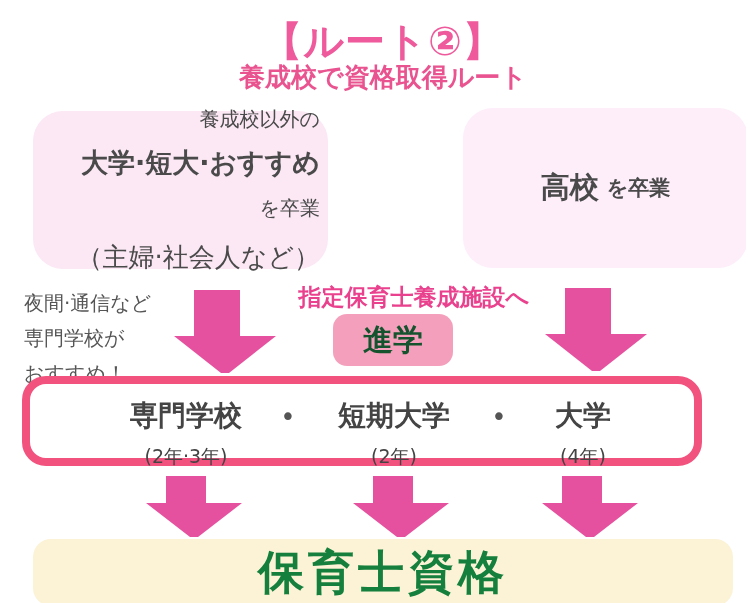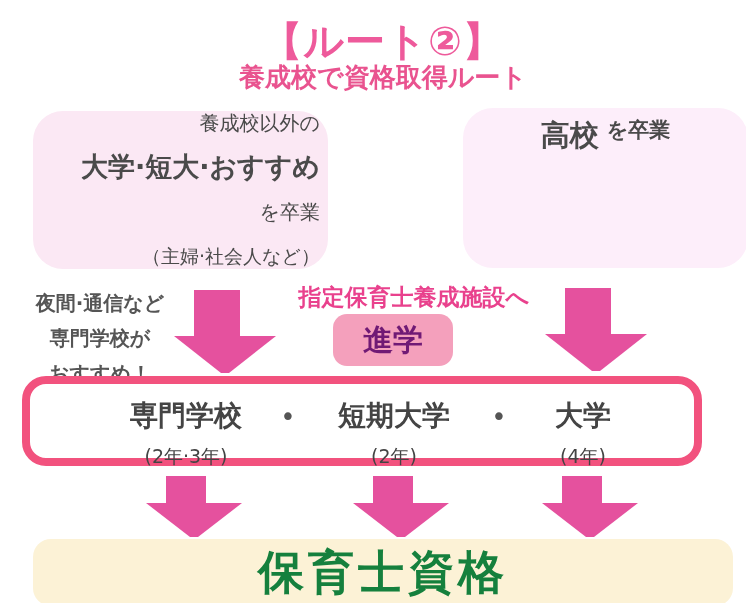--- a/index.html
+++ b/index.html
@@ -20,43 +20,43 @@
   
   .box-left {
     position:absolute; left:25px; top:95px; width:295px; height:158px;
     background:#fbe8f4; border-radius:30px;
     display:flex; flex-direction:column; align-items:flex-end; justify-content:center;
     color:#4a4a4a; text-align:center;margin-top:8px;
   }
   .box-left .l1 { font-size:20px; }
   .box-left .l2 { font-size:27px; font-weight:bold; margin-top:4px; }
   .box-left .l3 { font-size:20px; margin-top:6px; }
-  .box-left .l4 { font-size:19px; margin-top:10px; }
+  .box-left .l4 { font-size:26px; margin-top:10px; }
   .box-right {
     position:absolute; left:455px; top:100px; width:285px; height:160px;
     background:#fdeefa; border-radius:30px;
-    display:flex; align-items:flex-start; justify-content:center;
+    display:flex; align-items:center; justify-content:center;
     color:#4a4a4a;
   }
   .box-right .main { font-size:29px; font-weight:bold; }
   .box-right .suffix { font-size:21px; font-weight:bold; }
   
   .note {
-    position:absolute; left:8px; top:274px; width:168px; text-align:center;
-    font-size:20px; color:#555555; line-height:1.35;font-weight:bold;
+    position:absolute; left:8px; top:274px; width:168px; text-align:left;
+    font-size:20px; color:#555555; line-height:1.35;
   }
   .center-label {
     position:absolute; left:255px; top:270px; width:270px; text-align:right;
     font-size:23px; font-weight:bold; color:#e9418d;
   }
   .enter-btn {
     position:absolute; left:325px; top:306px; width:120px; height:52px;
     background:#f4a0bc; border-radius:14px;
     display:flex; align-items:center; justify-content:center;
-    color:#701a75; font-size:30px; font-weight:bold;
+    color:#14532d; font-size:30px; font-weight:bold;
   }
   
   .arrow { position:absolute; }
   .arrow .shaft { background:#e5519e; margin:0 auto; }
   .arrow .head { width:0; height:0; margin:0 auto; }
   .big-arrow { width:94px; }
   .big-arrow .shaft { width:46px; height:46px; }
   .big-arrow .head {
     border-left:47px solid transparent; border-right:47px solid transparent;
     border-top:37px solid #e5519e;

